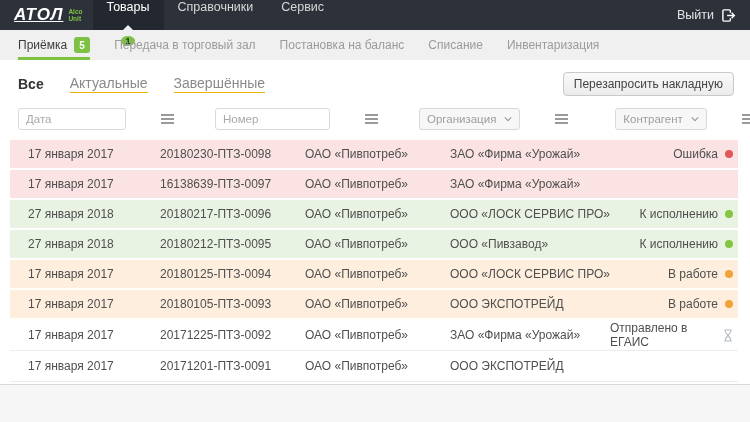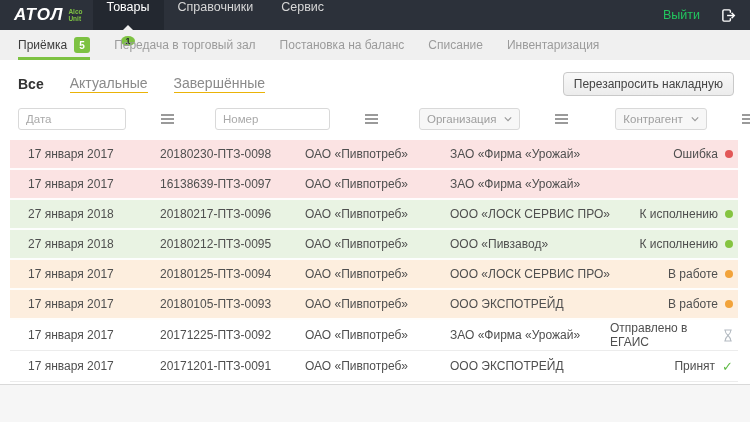--- a/index.html
+++ b/index.html
@@ -3,30 +3,30 @@
 <meta charset="utf-8">
 <style>
   * { margin:0; padding:0; box-sizing:border-box; }
   html,body { background:#fff; }
   body { font-family:"Liberation Sans","DejaVu Sans",sans-serif; }
   .app { position:relative; width:750px; height:422px; background:#fff; overflow:hidden; }
 
   
   .topbar { display:flex; align-items:stretch; height:30px; background:#2c313a; color:#e9e9e9; }
   .logo-group { display:flex; align-items:center; padding:0 10px 0 14px; gap:5px; }
-  .logo-word { font-size:17px; font-weight:bold; color:#fff; letter-spacing:1px; font-style:italic; }
+  .logo-word { font-size:17px; font-weight:bold; color:#fff; letter-spacing:1px; font-style:italic;text-decoration:underline; }
   .logo-sub { display:flex; flex-direction:column; font-size:6.5px; font-weight:bold; color:#7dc242; line-height:1.15; }
   .main-menu { display:flex; align-items:stretch; }
   .menu-item { display:flex; align-items:center; gap:22px; padding:0 14px; font-size:12.5px; color:#d7d7d7; cursor:pointer; position:relative;flex-direction:column; }
   .menu-item.active { background:#232830; color:#fff; }
   .menu-item.active::after { content:""; position:absolute; bottom:0; left:50%; margin-left:-5px;
       border-left:5px solid transparent; border-right:5px solid transparent; border-bottom:5px solid #f0f0f0; }
   .menu-badge { width:14px; height:14px; border-radius:50%; background:#7dc242; color:#232830;
       font-size:9px; font-weight:bold; display:flex; align-items:center; justify-content:center; }
-  .logout { margin-left:auto; display:flex; align-items:center; gap:21px; padding:0 14px; font-size:12.5px; color:#22c55e; cursor:pointer; }
+  .logout { margin-left:auto; display:flex; align-items:center; gap:7px; padding:0 14px; font-size:12.5px; color:#e5e5e5; cursor:pointer; }
 
   
   .subnav { display:flex; align-items:stretch; height:30px; background:#f0f0f0; padding-left:18px; }
   .subtab { display:flex; align-items:center; gap:7px; font-size:12px; color:#9b9b9b; margin-right:24px; cursor:pointer; position:relative; }
   .subtab.active { color:#3c3c3c; }
   .subtab.active::after { content:""; position:absolute; left:0; right:0; bottom:0; height:3px; background:#7dc242; }
   .subtab-badge { min-width:16px; height:16px; padding:0 3px; border-radius:3px; background:#7dc242; color:#fff;
       font-size:10px; font-weight:bold; display:flex; align-items:center; justify-content:center; }
 
   
@@ -254,21 +254,17 @@
             <path d="M1 1h8M1 13h8M2 1.5c0 5.5 6 5.5 6 11M8 1.5c0 5.5-6 5.5-6 11" fill="none" stroke="#b3bac1" stroke-width="1.1"></path>
           </svg>
         </span>
   </div>
 
   <div class="trow tone-none">
     <span class="c-date">17 января 2017</span>
     <span class="c-num">20171201-ПТЗ-0091</span>
     <span class="c-org">ОАО «Пивпотреб»</span>
     <span class="c-ctr">ООО ЭКСПОТРЕЙД</span>
-    <span class="c-st">
-      <span>Принят</span>
-    <span class="check" style="color: rgb(95, 186, 70);">✓</span>
-        </span>
   </div>
 </div>
 
   <div class="bottom-div"></div>
 </div>
 
 </body></html>

